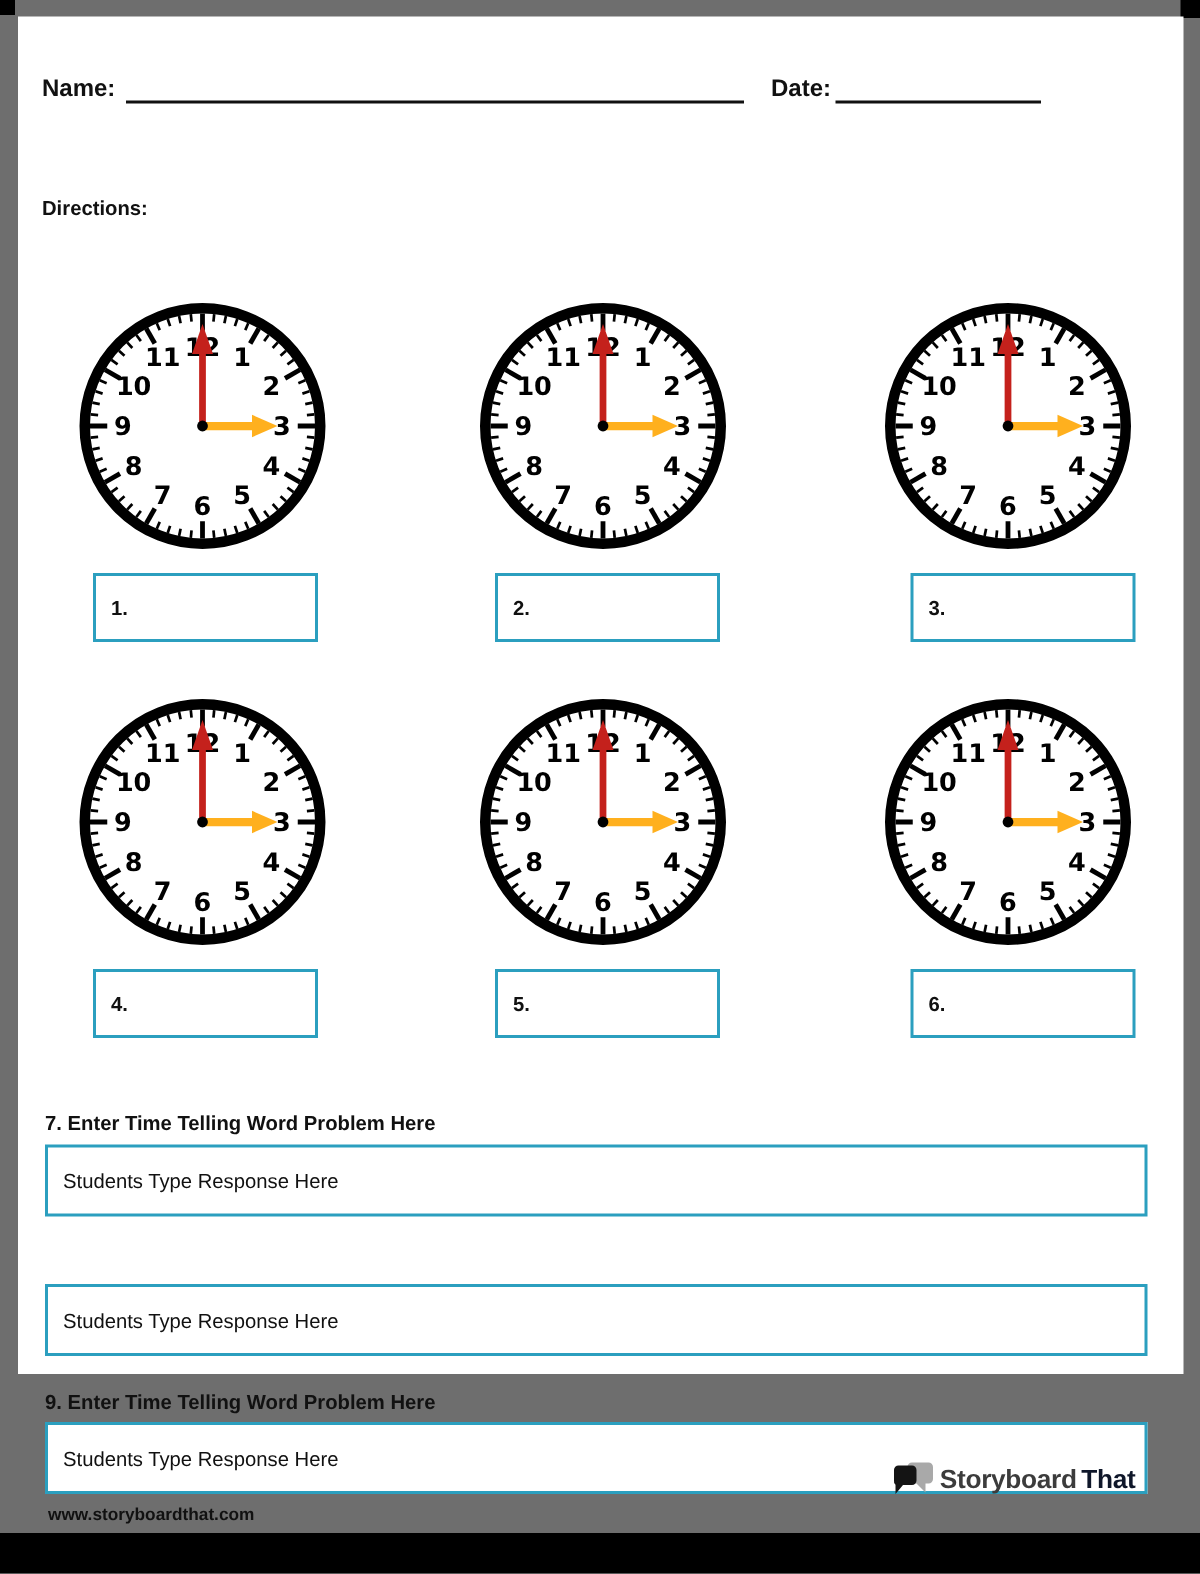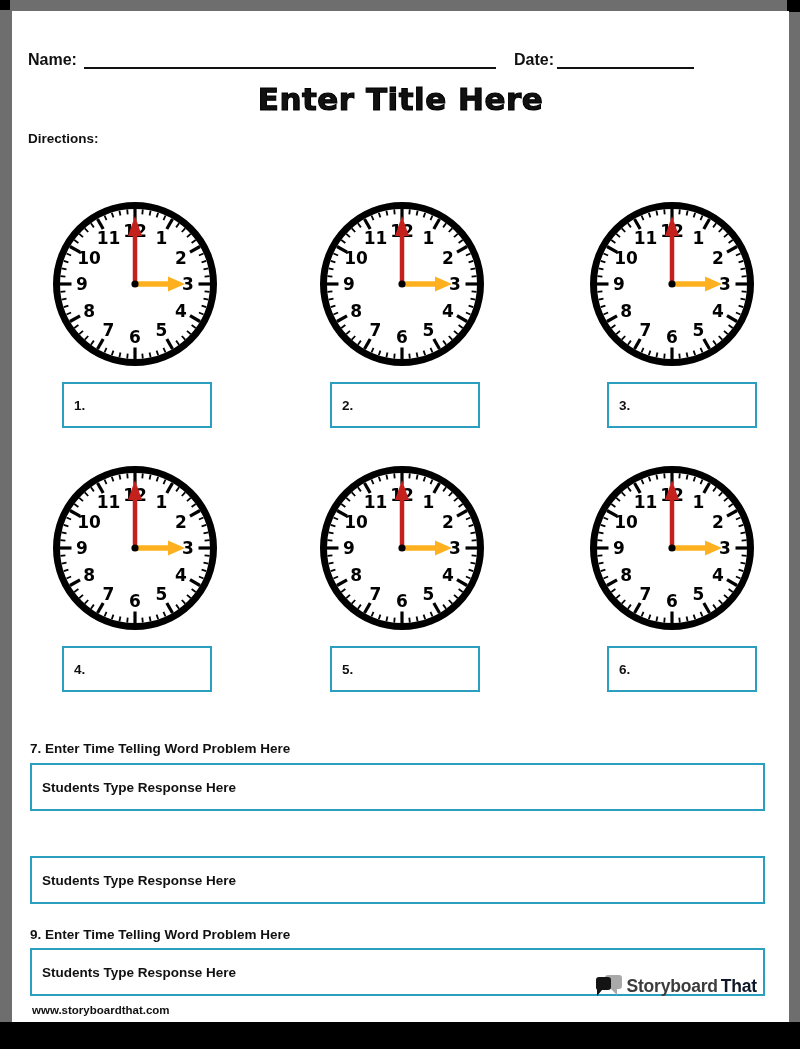--- a/index.html
+++ b/index.html
@@ -4,21 +4,21 @@
 <style>
   :root { --teal:#2b9fbf; --frame:#6e6e6e; }
   * { box-sizing: border-box; }
   body { margin:0; background:#000; }
   .canvas { position:relative; width:800px; height:1049px; background:var(--frame);
             font-family:"Liberation Sans", sans-serif; overflow:hidden; color:#111; }
   .corner { position:absolute; background:#000; }
   .corner.tl { left:0; top:0; width:10px; height:10px; }
   .corner.tr { right:0; top:0; width:13px; height:12px; }
   .bottom-bar { position:absolute; left:0; top:1022px; width:800px; height:27px; background:#000; }
-  .page { position:absolute; left:12px; top:11px; width:777px; height:1011px; background:#fff; }
+  .page { position:absolute; left:12px; top:11px; width:777px; height:905px; background:#fff; }
 
   .header-row { position:absolute; left:16px; top:40px; width:666px; display:flex; align-items:flex-end; }
   .hd-label { font-weight:bold; font-size:16px; line-height:18px; white-space:nowrap; }
   .write-line { border-bottom:2px solid #111; height:16px; }
   .name-line { flex:1; margin-left:7px; }
   .date-label { margin-left:18px; }
   .date-line { width:137px; margin-left:3px; }
 
   .title { position:absolute; left:0; top:70px; width:100%; text-align:center;
            font-family:"DejaVu Sans", sans-serif; font-weight:bold; font-size:31px;
@@ -27,21 +27,21 @@
 
   .clock-grid, .word-problems { position:absolute; left:0; top:0; width:100%; height:100%; }
   .clock { position:absolute; width:170px; height:170px; }
   .answer-box { position:absolute; width:150px; height:46px; border:2px solid var(--teal);
                 background:#fff; display:flex; align-items:center; padding-left:10px;
                 font-weight:bold; font-size:13.5px; }
 
   .wp-label { position:absolute; left:18px; font-size:13.5px; font-weight:bold; }
   .response-box { position:absolute; left:18px; width:735px; height:48px; border:2px solid var(--teal);
                   background:#fff; display:flex; align-items:center; padding-left:10px;
-                  font-weight:bold; font-size:13.5px; }
+                  font-weight:normal; font-size:13.5px; }
 
   .site-url { position:absolute; left:20px; top:993px; font-size:11.5px; font-weight:bold; }
   .logo { position:absolute; right:32px; top:962px; display:flex; align-items:center; gap:3px; }
   .logo-text { font-size:17.5px; font-weight:bold; color:#3c3c3c; letter-spacing:-0.2px; }
   .logo-text-that { font-size:17.5px; font-weight:bold; color:#0f172a; letter-spacing:-0.2px; }
 </style>
 </head>
 <body>
 
 <div class="canvas">
@@ -50,21 +50,20 @@
 
   <div class="page">
 
     <div class="header-row">
       <span class="hd-label">Name:</span>
       <span class="write-line name-line"></span>
       <span class="hd-label date-label">Date:</span>
       <span class="write-line date-line"></span>
     </div>
 
-    <div class="title">Enter Title Here</div>
 
     <div class="directions">Directions:</div>
 
     <div class="clock-grid">
         <div class="clock" style="left: 38px; top: 188px;"><svg width="170" height="170" viewBox="0 0 170 170">
             <circle cx="85" cy="85" r="78.5" fill="#ffffff" stroke="#000000" stroke-width="7"></circle>
             <line x1="85.0" y1="21.5" x2="85.0" y2="10.0" stroke="#000" stroke-width="3.2"></line>
             <line x1="92.3" y1="15.4" x2="92.8" y2="10.4" stroke="#000" stroke-width="1.8"></line>
             <line x1="99.6" y1="16.5" x2="100.6" y2="11.6" stroke="#000" stroke-width="1.8"></line>
             <line x1="106.6" y1="18.4" x2="108.2" y2="13.7" stroke="#000" stroke-width="1.8"></line>

